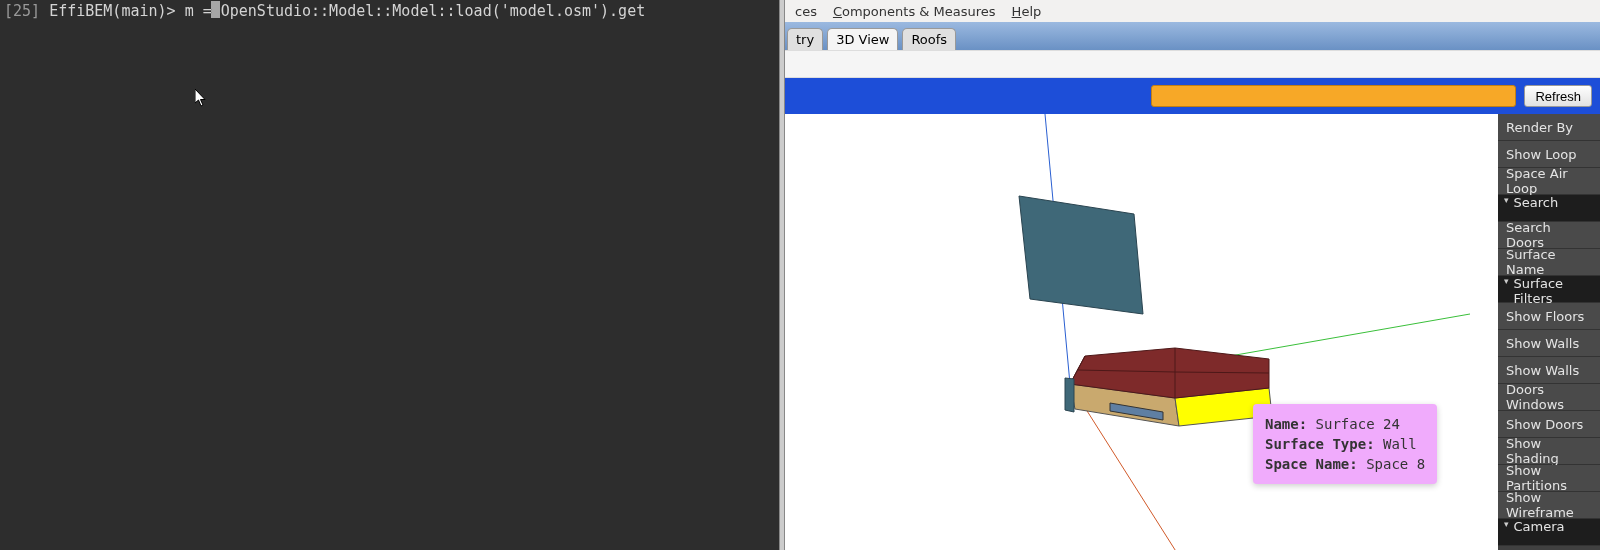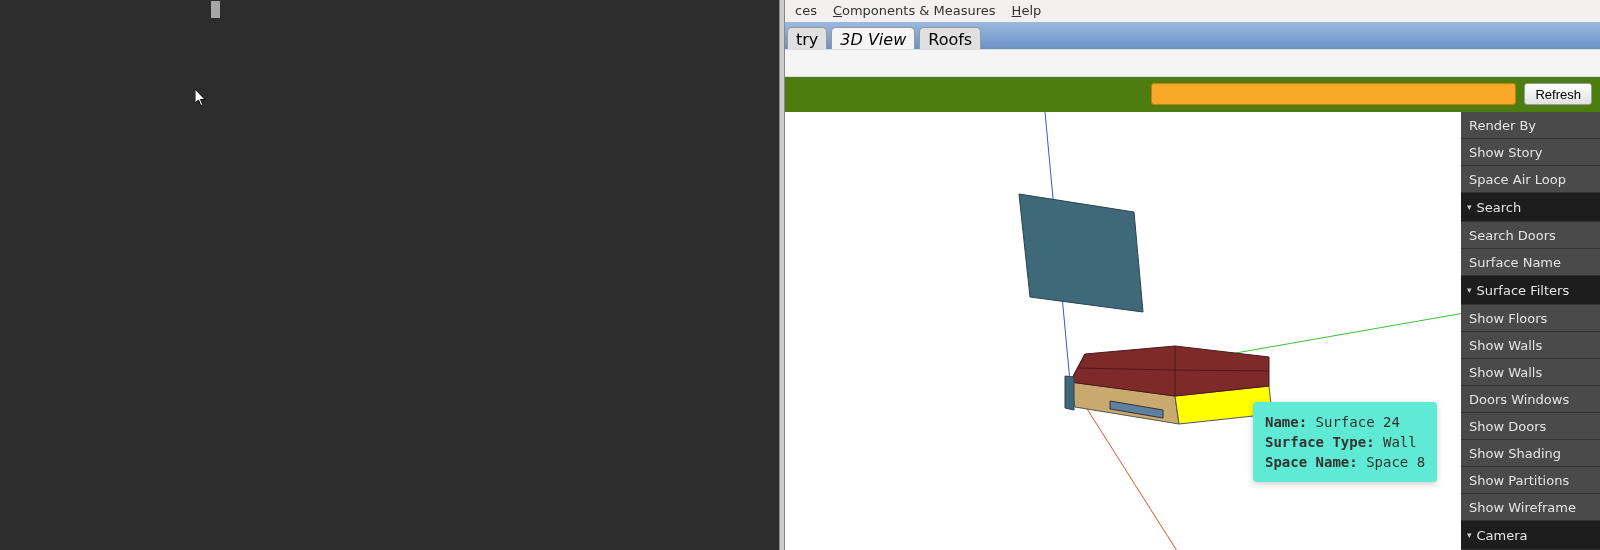--- a/index.html
+++ b/index.html
@@ -76,36 +76,36 @@
     }
     .tabbar .tab-stub {
       background: #e0e0e0;
       border: 1px solid #999;
       border-bottom: none;
       border-top-right-radius: 5px;
       border-top-left-radius: 5px;
       height: 22px;
       padding: 2px 8px;
       margin-right: 4px;
-      font-size: 16px;
-      display: flex;
+      font-size: 13px;
+      display: flex;
+      align-items: center;
     }
     .tabbar .tab-stub.active {
       background: #f5f5f5;
-      font-style: italic;
     }
     .toolbar-row {
       height: 28px;
       background: #f5f5f5;
       border-top: 1px solid #ddd;
       border-bottom: 1px solid #ddd;
     }
     .progress-row {
       height: 36px;
-      background: #4d7c0f;
+      background: #1d4ed8;
       display: flex;
       align-items: center;
       justify-content: flex-end;
       padding: 4px 8px;
       gap: 8px;
     }
     .progress-bar {
       width: 365px;
       height: 22px;
       background: #f7a827;
@@ -126,72 +126,72 @@
       display: flex;
       position: relative;
     }
     .viewport {
       flex: 1;
       background: #ffffff;
       position: relative;
       overflow: hidden;
     }
     .side-panel {
-      width: 139px;
+      width: 102px;
       background: #404040;
       color: #e4e4e4;
       font-size: 13px;
       display: flex;
       flex-direction: column;
       overflow: hidden;
     }
     .panel-item {
       height: 27px;
       padding: 0 8px;
       display: flex;
       align-items: center;
       border-bottom: 1px solid #333;
       background: #4a4a4a;
       cursor: pointer;
     }
     .panel-section {
       height: 27px;
-      padding: 14px 6px;
-      display: flex;
-      align-items: center;
+      padding: 0 6px;
+      display: flex;
       background: #1d1d1d;
       border-bottom: 1px solid #333;
       cursor: pointer;
       font-weight: normal;
     }
     .panel-section::before {
       content: "▾";
       font-size: 9px;
       margin-right: 5px;
       color: #ccc;
     }
     .tooltip {
       position: absolute;
-      background: #5eead4;
+      background: #f0abfc;
       border-radius: 4px;
       padding: 10px 12px;
       font-family: "DejaVu Sans Mono", monospace;
       font-size: 14px;
       line-height: 20px;
       color: #333;
       box-shadow: 0 2px 6px rgba(0,0,0,0.2);
     }
     .tooltip .kv { white-space: nowrap; }
     .tooltip .k { font-weight: bold; }
     svg.scene { position: absolute; top: 0; left: 0; }
   </style>
 </head>
 <body>
 
 <div class="terminal-pane">
+  <div class="terminal-line"><span class="t-dim">[25]</span><span class="t-prompt"> EffiBEM(main)&gt; </span><span>m = OpenStudio::Model::Model::load('model.osm').get</span></div>
   <div class="blinking-cursor" style="left:211px; top:1px;"></div>
   <svg class="mouse-cursor" viewBox="0 0 12 18">
     <path d="M0 0 L0 14 L3.5 11 L6 17 L8 16 L5.5 10.5 L10 10.5 Z" fill="#ffffff" stroke="#000000" stroke-width="1"></path>
   </svg>
 </div>
 
 <div class="splitter"></div>
 
 <div class="app-pane">
 
@@ -252,21 +252,21 @@
         <div class="kv"><span class="k">Surface Type:</span><span> Wall</span></div>
         <div class="kv"><span class="k">Space Name:</span><span> Space 8</span></div>
       </div>
     </div>
 
     <div class="side-panel">
       <div class="panel-item">
           <span>Render By</span>
         </div>
       <div class="panel-item">
-          <span>Show Story</span>
+          <span>Show Loop</span>
         </div>
       <div class="panel-item">
           <span>Space Air Loop</span>
         </div>
 
       <div class="panel-section">
           <span>Search</span>
         </div>
       <div class="panel-item">
           <span>Search Doors</span>

